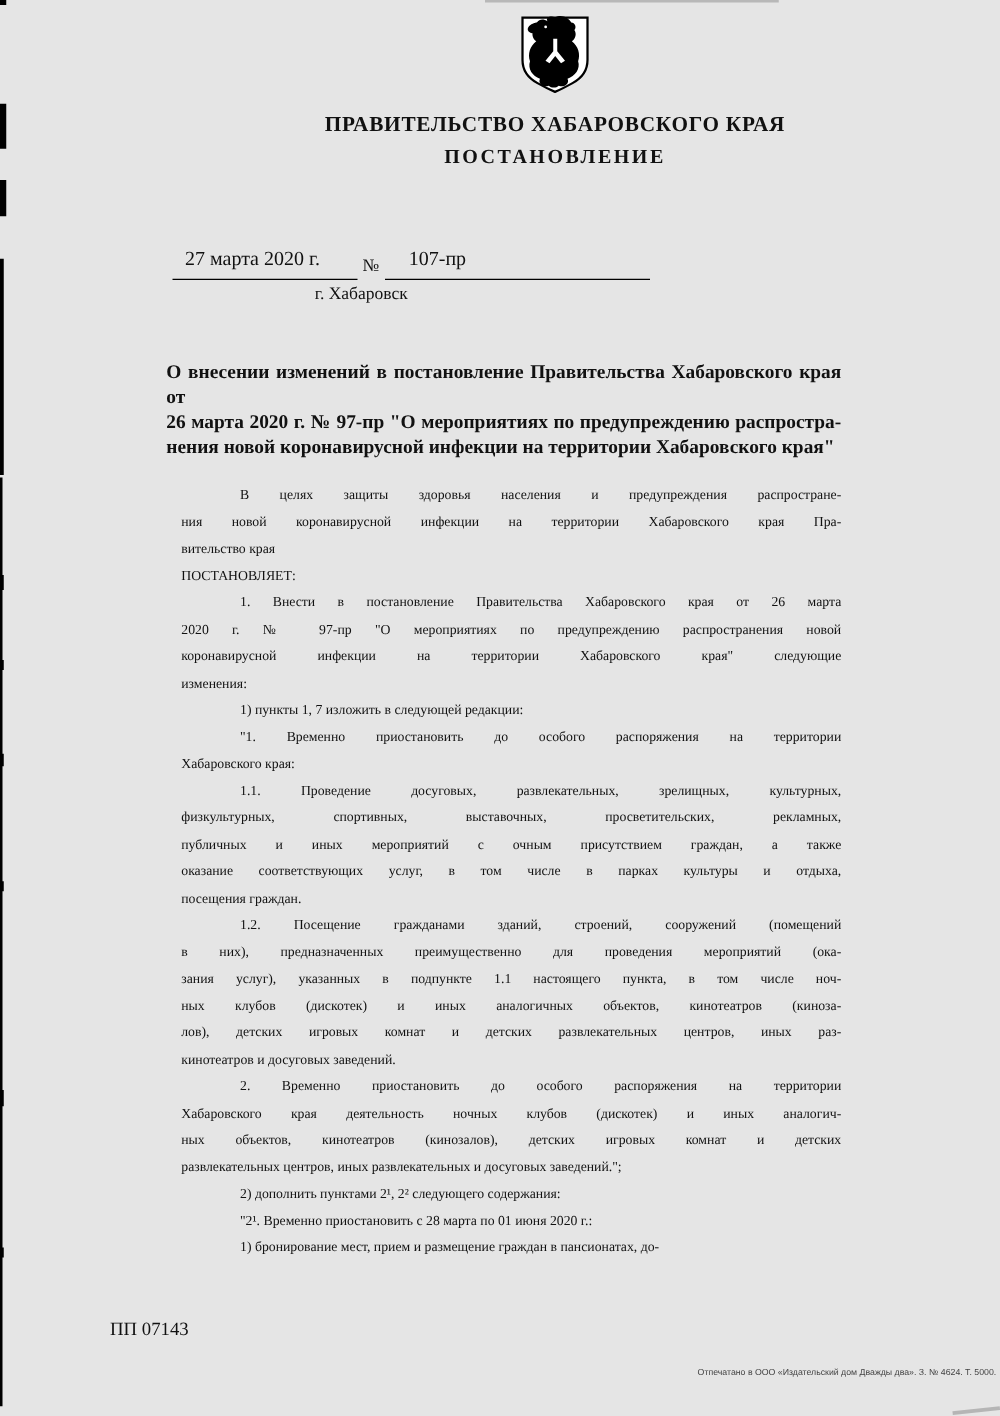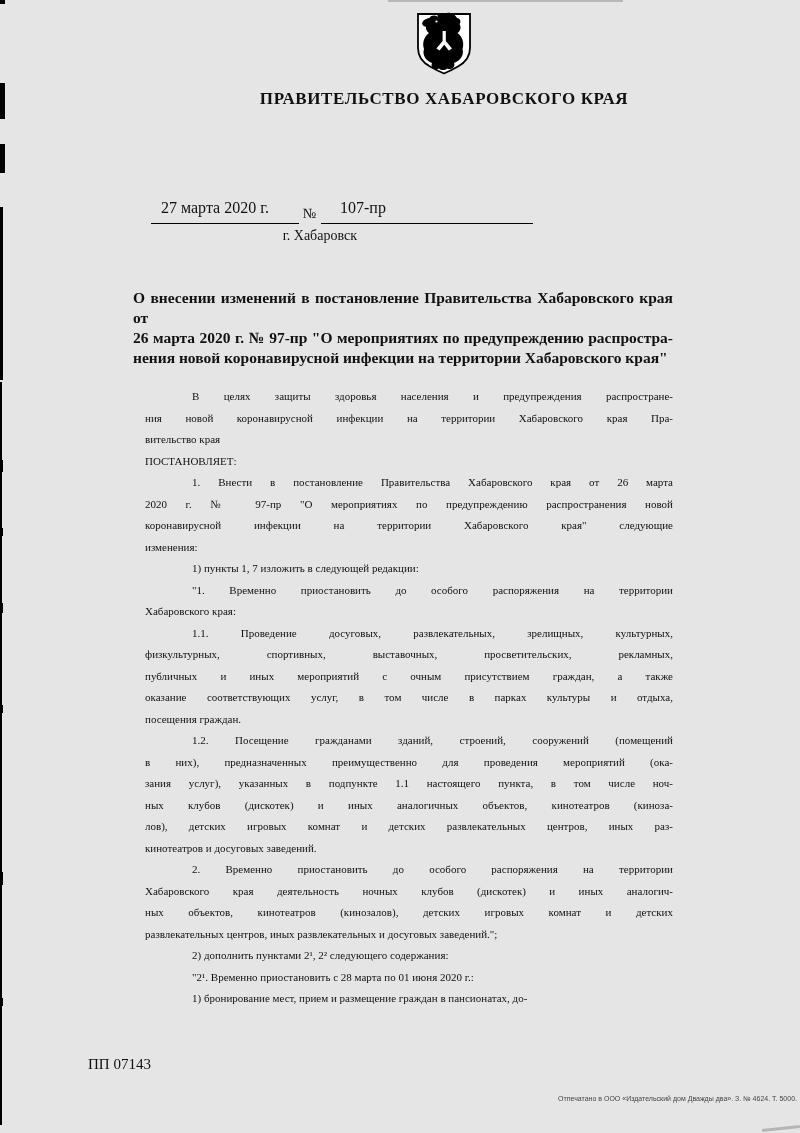--- a/index.html
+++ b/index.html
@@ -10,28 +10,28 @@
   }
   .page{position:absolute;inset:0;background:#e5e5e5;}
 
   
   .doc-header{position:absolute;left:88px;top:10px;width:712px;text-align:center;}
   .emblem{display:inline-block;width:60px;height:66px;}
   .org-name{margin-top:9px;font-weight:bold;font-size:17px;letter-spacing:.6px;}
   .doc-type{margin-top:7px;font-weight:bold;font-size:16px;letter-spacing:2px;}
 
   
-  .meta-block{position:absolute;left:151px;top:199px;width:540px;height:50px;font-size:16px;}
+  .meta-block{position:absolute;left:138px;top:199px;width:540px;height:50px;font-size:16px;}
   .meta-date{position:absolute;left:10px;top:0;}
   .meta-no{position:absolute;left:152px;top:7px;font-size:14px;}
   .meta-num{position:absolute;left:189px;top:0;font-family:Liberation Serif, serif;}
   .rule{position:absolute;height:0;border-bottom:1.4px solid #000;}
   .rule-date{left:0;top:24px;width:148px;}
   .rule-num{left:170px;top:24px;width:212px;}
-  .meta-city{position:absolute;left:96px;top:29px;width:110px;text-align:right;font-size:14px;}
+  .meta-city{position:absolute;left:96px;top:29px;width:110px;text-align:center;font-size:14px;}
 
   
   .title-block{position:absolute;left:133px;top:288px;width:540px;font-weight:bold;}
   .title-block .line{line-height:20px;font-size:15.5px;}
   .body-block{position:absolute;left:133px;top:386px;width:540px;}
   .body-block .line{line-height:21.5px;font-size:11px;margin-left:12px;}
   .paragraph{margin:0;}
   .line{text-align:justify;text-align-last:justify;}
   .line.last{text-align-last:left;}
   .line.indent{text-indent:47px;}
@@ -79,20 +79,21 @@
       <ellipse cx="14.5" cy="12.5" rx="6.5" ry="4.2" fill="#000" transform="rotate(-14 14.5 12.5)"></ellipse>
       <path d="M24 7 C22 4 27 2 30 4 C35 1 41 4 43 8 C46 8 47.5 12 45.5 14
                C47.5 17 46.5 21 43.5 23 C48.5 27 50.5 33 48.5 39 C50.5 45 46 51 40 53
                C42 57 37 60.5 33 58.5 C31 60.5 27 60.5 25 58.5 C21 60.5 16 57 18 53
                C12 51 8 45 10 39 C8 33 10 27 15 23 C12 21 11 17 13 14
                C11 12 12.5 8 15.5 8 C17.5 5 21 5 24 7 Z" fill="#000"></path>
       <circle cx="22.5" cy="11.5" r="1.1" fill="#fff"></circle>
       <path d="M28.6 21 L31.8 21 L31.8 31 L38 38.5 L34.8 40.6 L30.2 34.8 L25.6 40.6 L22.4 38.5 L28.6 31 Z" fill="#fff"></path>
     </svg>
     <div class="org-name">ПРАВИТЕЛЬСТВО ХАБАРОВСКОГО КРАЯ</div>
+    <div class="doc-type">ПОСТАНОВЛЕНИЕ</div>
   </div>
 
   <div class="meta-block">
     <span class="meta-date">27 марта 2020 г.</span>
     <span class="meta-no">№</span>
     <span class="meta-num">107-пр</span>
     <span class="rule rule-date"></span>
     <span class="rule rule-num"></span>
     <span class="meta-city">г. Хабаровск</span>
   </div>

